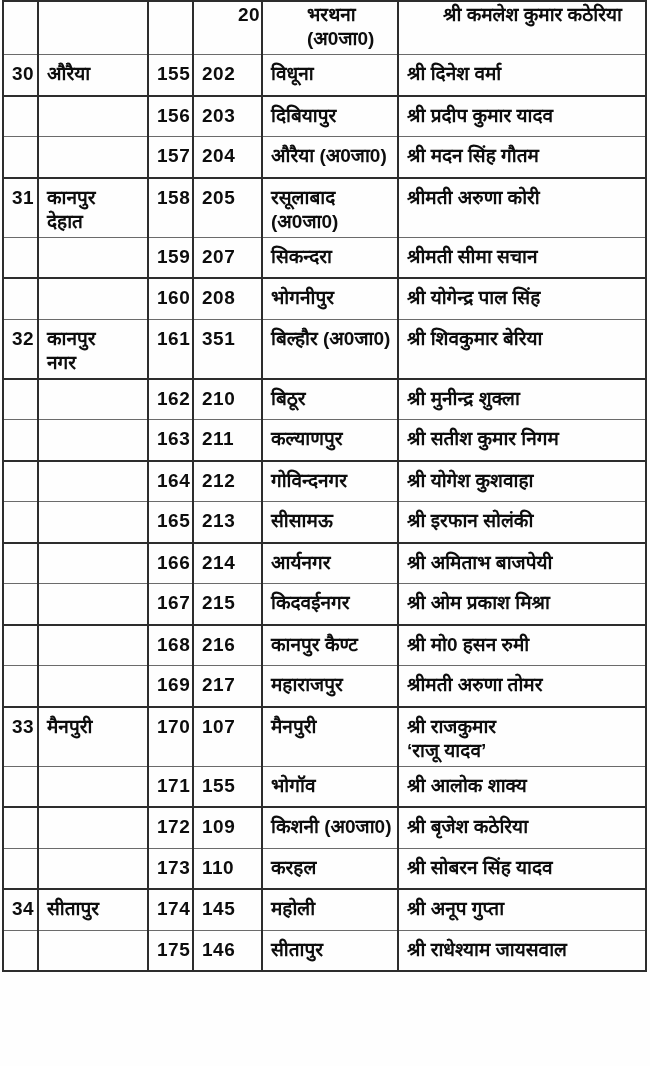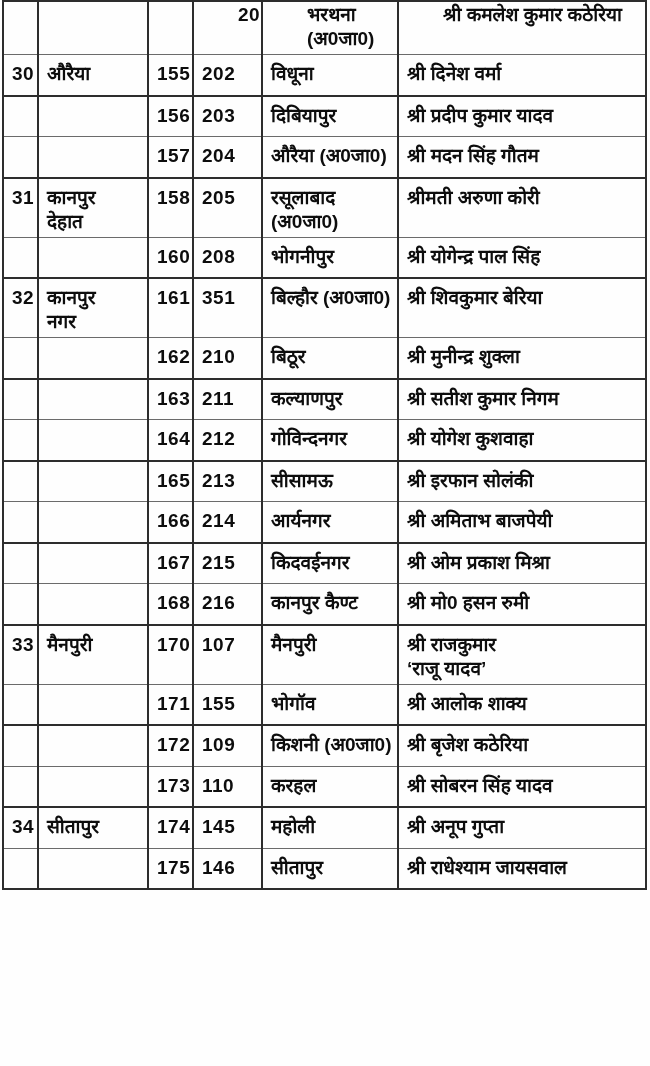--- a/index.html
+++ b/index.html
@@ -108,20 +108,28 @@
           <td>कानपुर
 देहात</td>
           <td class="num">158</td>
           <td class="num">205</td>
           <td>रसूलाबाद (अ0जा0)</td>
           <td>श्रीमती अरुणा कोरी</td>
         </tr>
         <tr>
           <td class="num"></td>
           <td></td>
+          <td class="num">159</td>
+          <td class="num">207</td>
+          <td>सिकन्दरा</td>
+          <td>श्रीमती सीमा सचान</td>
+        </tr>
+        <tr>
+          <td class="num"></td>
+          <td></td>
           <td class="num">160</td>
           <td class="num">208</td>
           <td>भोगनीपुर</td>
           <td>श्री योगेन्द्र पाल सिंह</td>
         </tr>
         <tr>
           <td class="num">32</td>
           <td>कानपुर
 नगर</td>
           <td class="num">161</td>
@@ -179,20 +187,28 @@
         </tr>
         <tr>
           <td class="num"></td>
           <td></td>
           <td class="num">168</td>
           <td class="num">216</td>
           <td>कानपुर कैण्ट</td>
           <td>श्री मो0 हसन रुमी</td>
         </tr>
         <tr>
+          <td class="num"></td>
+          <td></td>
+          <td class="num">169</td>
+          <td class="num">217</td>
+          <td>महाराजपुर</td>
+          <td>श्रीमती अरुणा तोमर</td>
+        </tr>
+        <tr>
           <td class="num">33</td>
           <td>मैनपुरी</td>
           <td class="num">170</td>
           <td class="num">107</td>
           <td>मैनपुरी</td>
           <td>श्री राजकुमार
 ‘राजू यादव’</td>
         </tr>
         <tr>
           <td class="num"></td>

